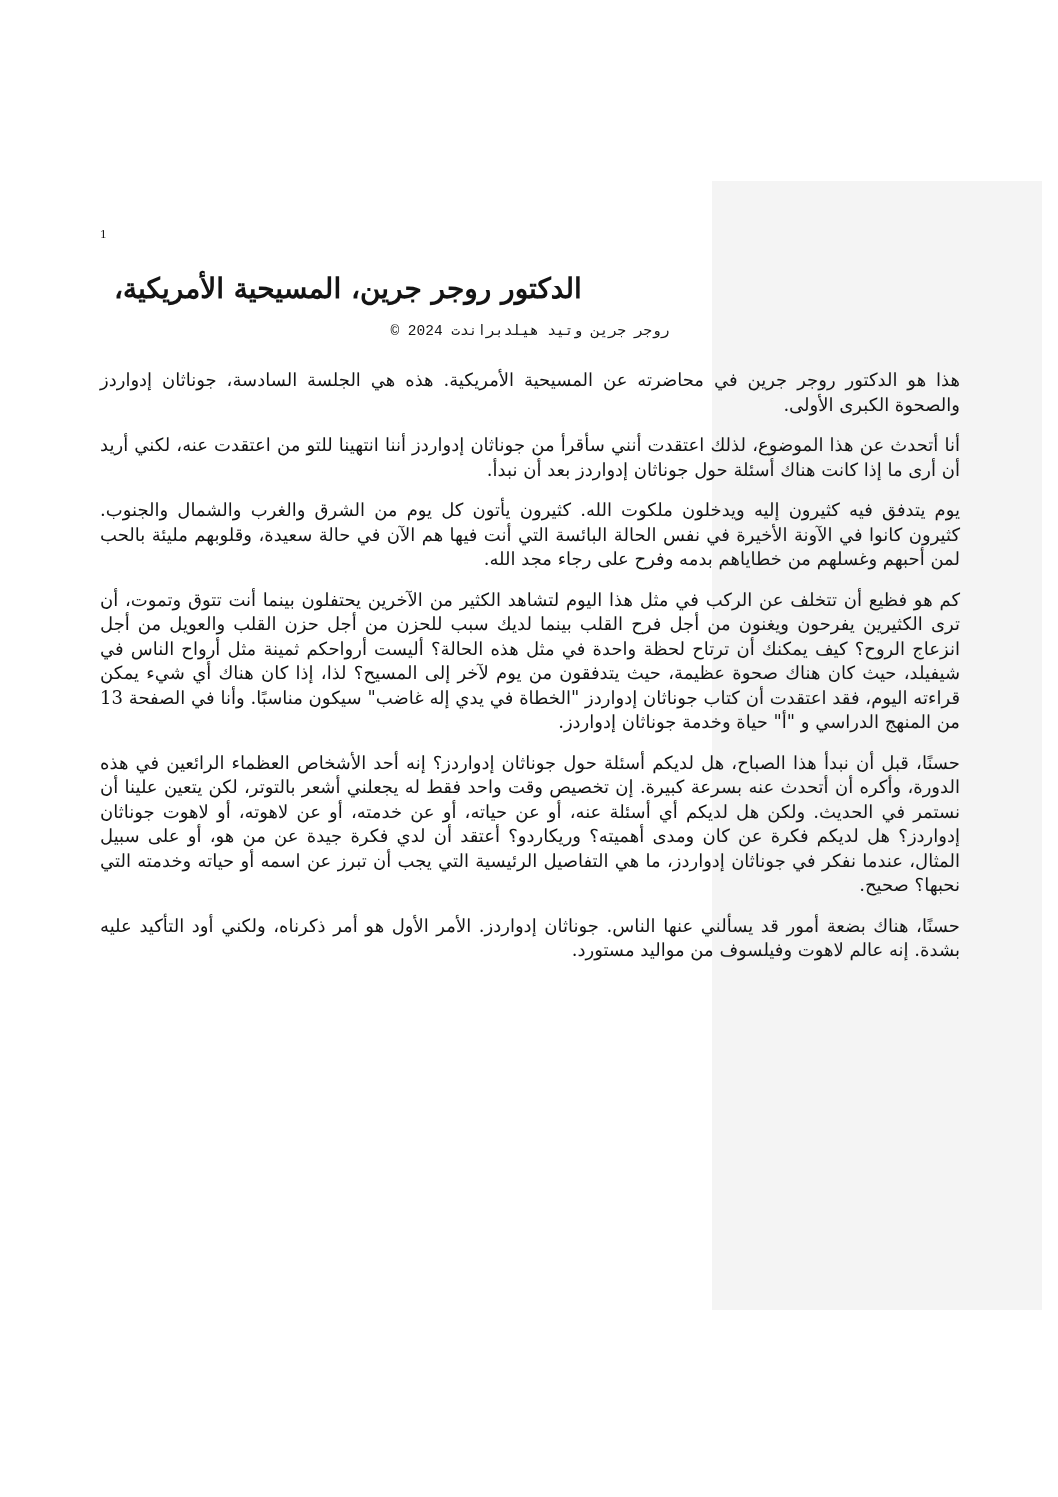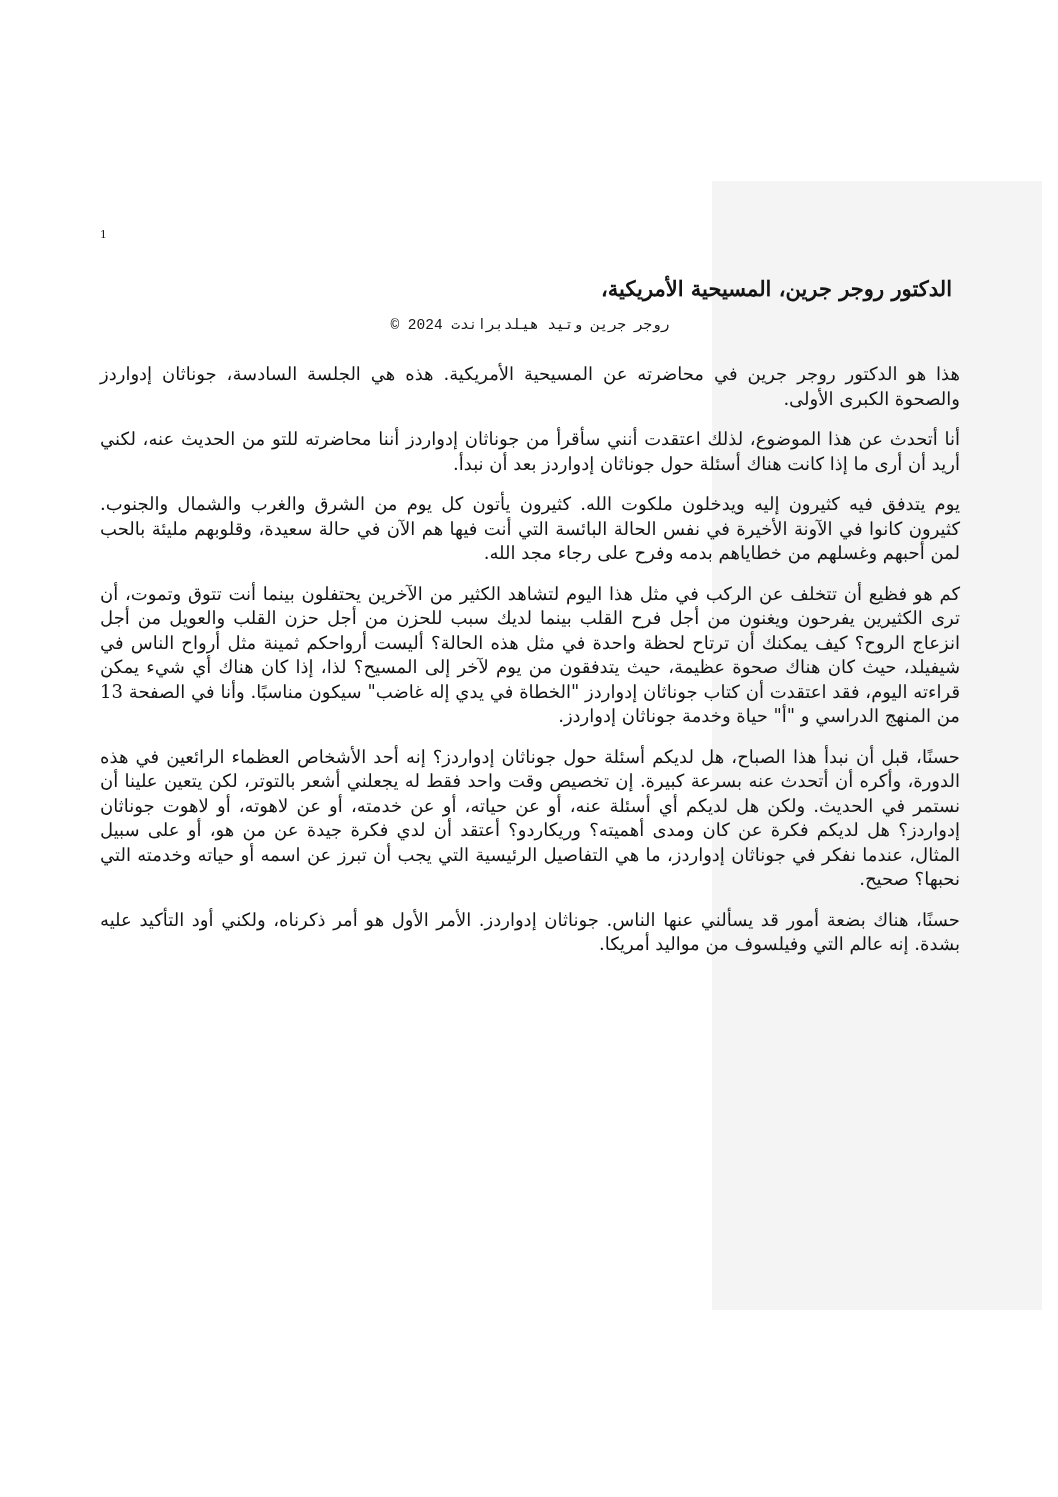--- a/index.html
+++ b/index.html
@@ -33,25 +33,25 @@
     direction: ltr;
     text-align: left;
     font-size: 13px;
     line-height: 16px;
     margin: 0 0 30px 0;
     font-family: "Liberation Serif", serif;
   }
   .title {
     direction: rtl;
     unicode-bidi: plaintext;
-    text-align: right;
+    text-align: left;
     font-weight: bold;
-    font-size: 21px;
+    font-size: 28px;
     line-height: 34px;
-    margin: 8px;
+    margin: 14px;
   }
   .byline {
     direction: rtl;
     text-align: center;
     font-size: 14.5px;
     line-height: 22px;
     margin: 6px 0 0 0;
     font-family: Liberation Mono, monospace;
   }
   .body {
@@ -70,20 +70,20 @@
 <body>
 
 <div class="page">
   <div class="shade"></div>
   <div class="content">
     <div class="page-num">1</div>
     <h1 class="title"><span>الدكتور روجر جرين، المسيحية الأمريكية،</span><br></h1>
     <div class="byline">روجر جرين وتيد هيلدبراندت 2024 ©</div>
     <div class="body">
       <p>هذا هو الدكتور روجر جرين في محاضرته عن المسيحية الأمريكية. هذه هي الجلسة السادسة، جوناثان إدواردز والصحوة الكبرى الأولى.</p>
-      <p>أنا أتحدث عن هذا الموضوع، لذلك اعتقدت أنني سأقرأ من جوناثان إدواردز أننا محاضرته للتو من الحديث عنه، لكني أريد أن أرى ما إذا كانت هناك أسئلة حول جوناثان إدواردز بعد أن نبدأ.</p>
+      <p>أنا أتحدث عن هذا الموضوع، لذلك اعتقدت أنني سأقرأ من جوناثان إدواردز أننا انتهينا للتو من اعتقدت عنه، لكني أريد أن أرى ما إذا كانت هناك أسئلة حول جوناثان إدواردز بعد أن نبدأ.</p>
       <p>يوم يتدفق فيه كثيرون إليه ويدخلون ملكوت الله. كثيرون يأتون كل يوم من الشرق والغرب والشمال والجنوب. كثيرون كانوا في الآونة الأخيرة في نفس الحالة البائسة التي أنت فيها هم الآن في حالة سعيدة، وقلوبهم مليئة بالحب لمن أحبهم وغسلهم من خطاياهم بدمه وفرح على رجاء مجد الله.</p>
       <p>كم هو فظيع أن تتخلف عن الركب في مثل هذا اليوم لتشاهد الكثير من الآخرين يحتفلون بينما أنت تتوق وتموت، أن ترى الكثيرين يفرحون ويغنون من أجل فرح القلب بينما لديك سبب للحزن من أجل حزن القلب والعويل من أجل انزعاج الروح؟ كيف يمكنك أن ترتاح لحظة واحدة في مثل هذه الحالة؟ أليست أرواحكم ثمينة مثل أرواح الناس في شيفيلد، حيث كان هناك صحوة عظيمة، حيث يتدفقون من يوم لآخر إلى المسيح؟ لذا، إذا كان هناك أي شيء يمكن قراءته اليوم، فقد اعتقدت أن كتاب جوناثان إدواردز "الخطاة في يدي إله غاضب" سيكون مناسبًا. وأنا في الصفحة 13 من المنهج الدراسي و "أ" حياة وخدمة جوناثان إدواردز.</p>
       <p>حسنًا، قبل أن نبدأ هذا الصباح، هل لديكم أسئلة حول جوناثان إدواردز؟ إنه أحد الأشخاص العظماء الرائعين في هذه الدورة، وأكره أن أتحدث عنه بسرعة كبيرة. إن تخصيص وقت واحد فقط له يجعلني أشعر بالتوتر، لكن يتعين علينا أن نستمر في الحديث. ولكن هل لديكم أي أسئلة عنه، أو عن حياته، أو عن خدمته، أو عن لاهوته، أو لاهوت جوناثان إدواردز؟ هل لديكم فكرة عن كان ومدى أهميته؟ وريكاردو؟ أعتقد أن لدي فكرة جيدة عن من هو، أو على سبيل المثال، عندما نفكر في جوناثان إدواردز، ما هي التفاصيل الرئيسية التي يجب أن تبرز عن اسمه أو حياته وخدمته التي نحبها؟ صحيح.</p>
-      <p>حسنًا، هناك بضعة أمور قد يسألني عنها الناس. جوناثان إدواردز. الأمر الأول هو أمر ذكرناه، ولكني أود التأكيد عليه بشدة. إنه عالم التي وفيلسوف من مواليد أمريكا.</p>
+      <p>حسنًا، هناك بضعة أمور قد يسألني عنها الناس. جوناثان إدواردز. الأمر الأول هو أمر ذكرناه، ولكني أود التأكيد عليه بشدة. إنه عالم لاهوت وفيلسوف من مواليد مستورد.</p>
     </div>
   </div>
 </div>
 
 </body></html>

